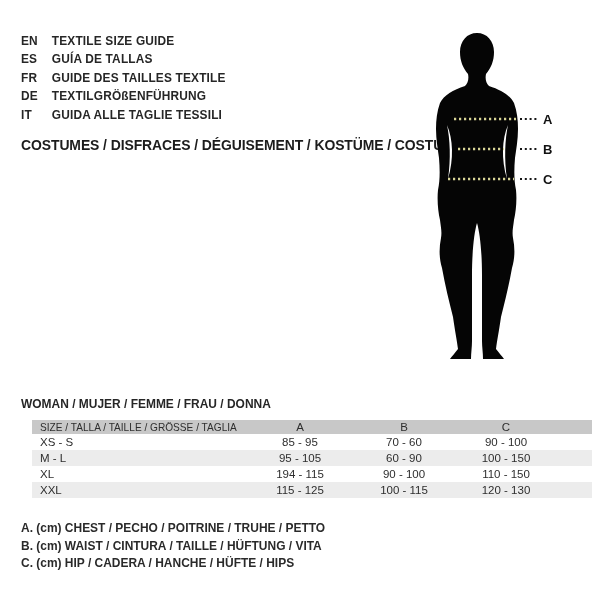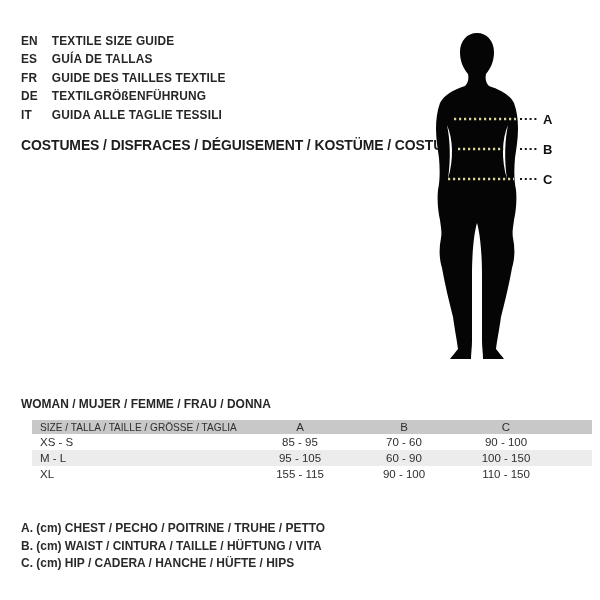--- a/index.html
+++ b/index.html
@@ -162,23 +162,29 @@
       <td class="col-val col-c">90 - 100</td>
     </tr>
     <tr>
       <td class="col-size">M - L</td>
       <td class="col-val">95 - 105</td>
       <td class="col-val">60 - 90</td>
       <td class="col-val col-c">100 - 150</td>
     </tr>
     <tr>
       <td class="col-size">XL</td>
-      <td class="col-val">155 - 115</td>
+      <td class="col-val">194 - 115</td>
       <td class="col-val">90 - 100</td>
       <td class="col-val col-c">110 - 150</td>
+    </tr>
+    <tr>
+      <td class="col-size">XXL</td>
+      <td class="col-val">115 - 125</td>
+      <td class="col-val">100 - 115</td>
+      <td class="col-val col-c">120 - 130</td>
     </tr>
   </tbody>
 </table>
 
 <div class="legend">
   <div class="legend-item">A. (cm) CHEST / PECHO / POITRINE / TRUHE / PETTO</div>
   <div class="legend-item">B. (cm) WAIST / CINTURA / TAILLE / HÜFTUNG / VITA</div>
   <div class="legend-item">C. (cm) HIP / CADERA / HANCHE / HÜFTE / HIPS</div>
 </div>
 

